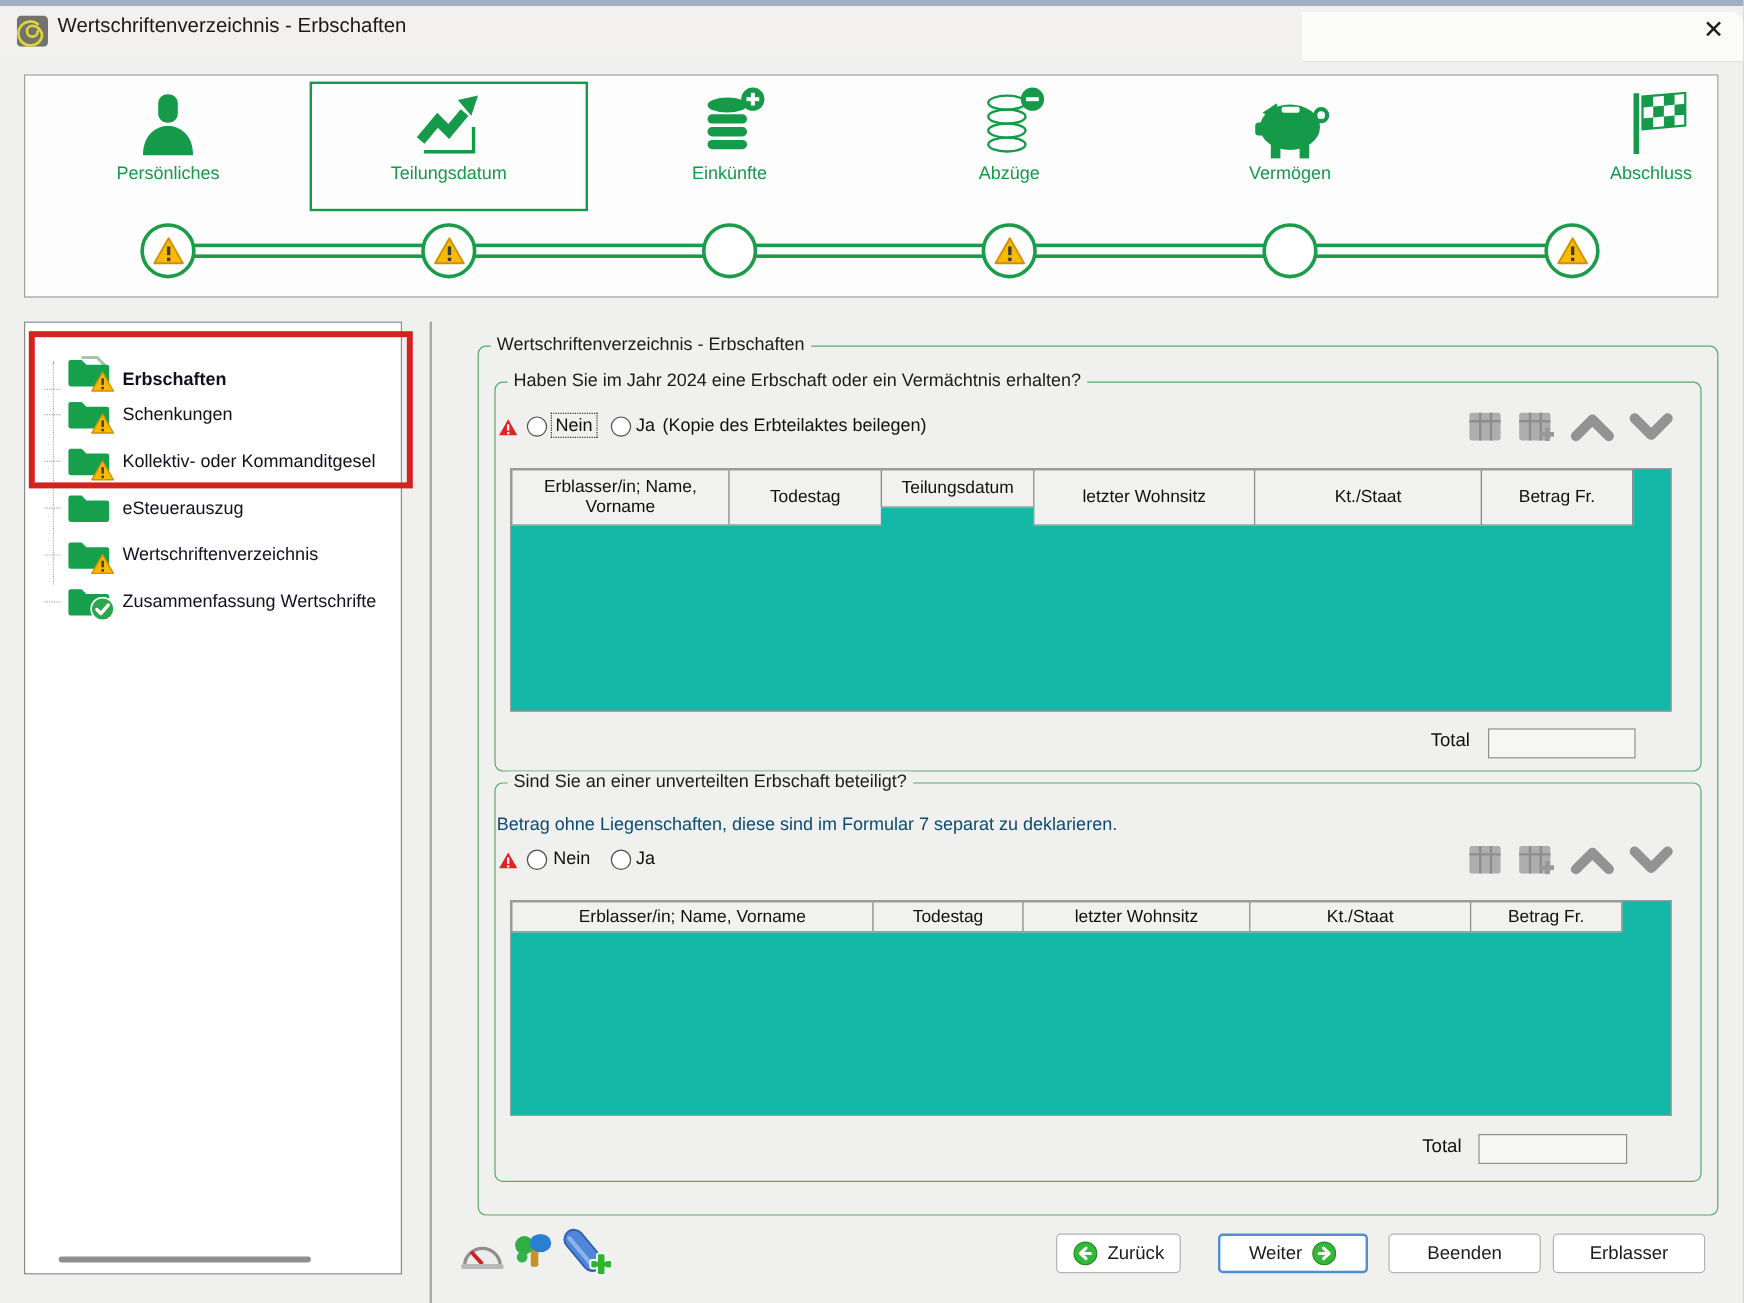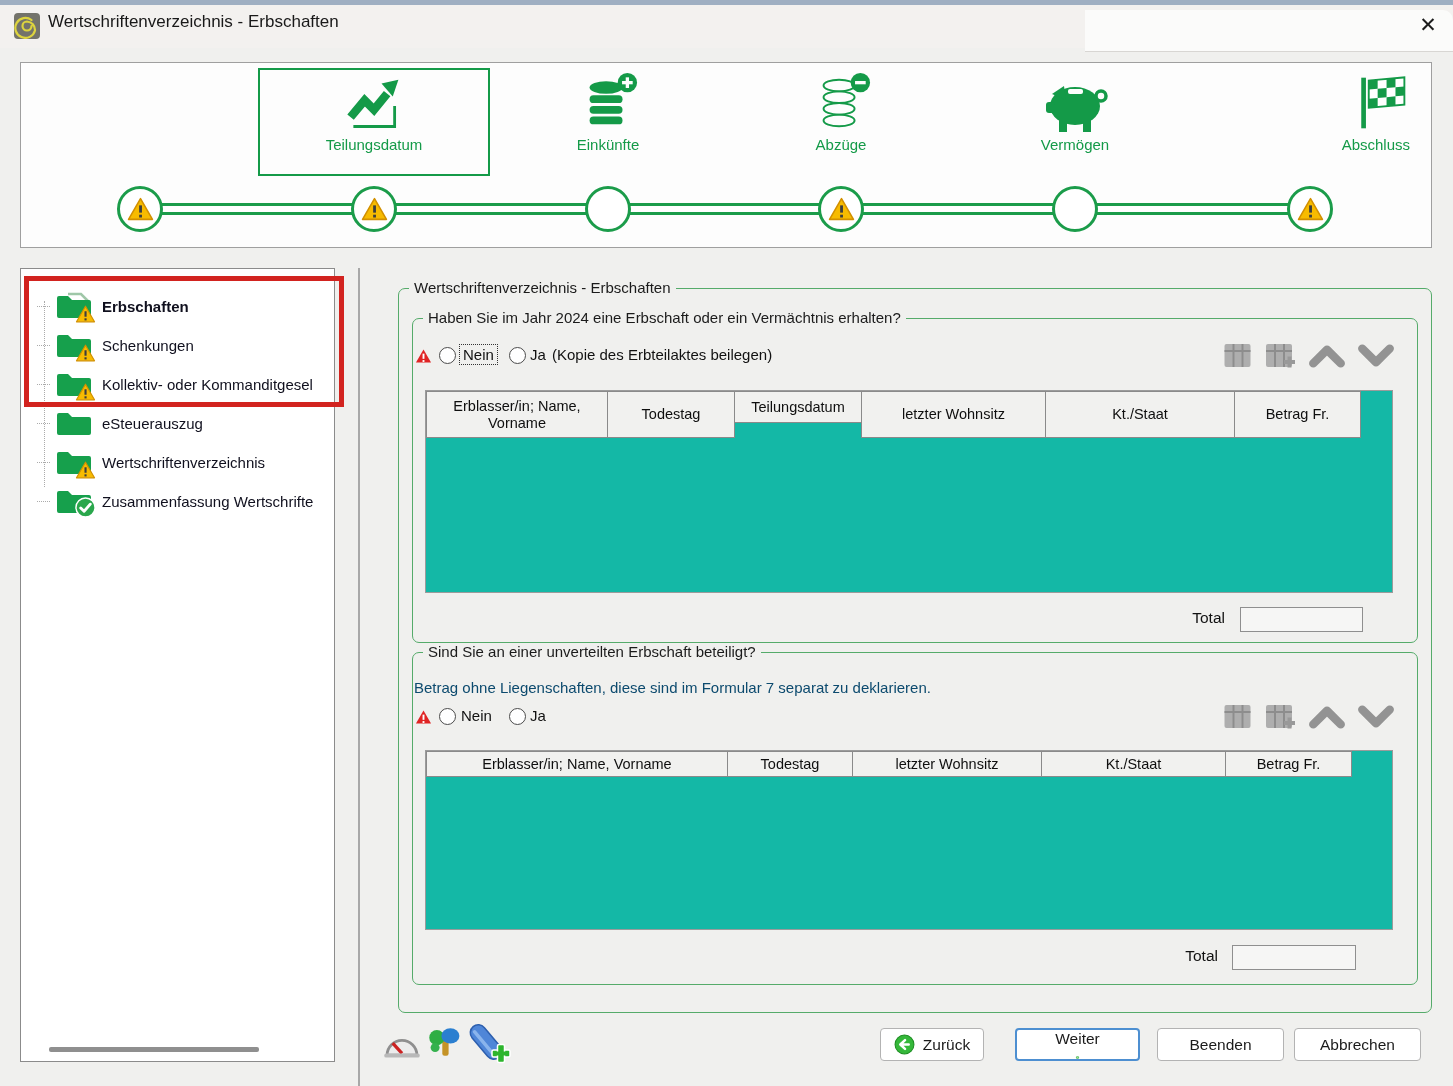--- a/index.html
+++ b/index.html
@@ -80,20 +80,29 @@
   <svg class="app-icon" viewBox="0 0 26 26">
     <rect width="26" height="26" rx="4" fill="#73736b"></rect>
     <path d="M17.5 13 a4.5 4.5 0 1 1 -4.5 -4.5 a8.5 8.5 0 0 1 8 9 a10 10 0 1 1 -3.5 -10.5" fill="none" stroke="#ddd43e" stroke-width="2.2" stroke-linecap="round"></path>
   </svg>
   <div class="win-title">Wertschriftenverzeichnis - Erbschaften</div>
   <div class="close-x">✕</div>
 
   <div class="navpanel"></div>
   <div class="nav-selected"></div>
 
+  <div class="nav-item" style="left:40px;">
+    <div class="ico">
+      <svg width="58" height="60" viewBox="0 0 64 64">
+          <rect x="23" y="4" width="18" height="26" rx="8" fill="currentColor"></rect>
+          <path d="M9 60 C9 40 22 33 32 33 C42 33 55 40 55 60 Z" fill="currentColor"></path>
+        </svg>
+    </div>
+    <div class="nav-label">Persönliches</div>
+  </div>
 
   <div class="nav-item" style="left:274px;">
     <div class="ico">
       <svg width="62" height="60" viewBox="0 0 64 64">
         <path d="M10 56 H54 V34" fill="none" stroke="currentColor" stroke-width="3"></path>
         <path d="M7 46 L22 28 L32 38 L46 21" fill="none" stroke="currentColor" stroke-width="9"></path>
         <path d="M58 6 L40 10 L52 24 Z" fill="currentColor"></path>
       </svg>
     </div>
     <div class="nav-label">Teilungsdatum</div>
@@ -189,21 +198,21 @@
     <svg width="27" height="24" viewBox="0 0 26 23">
         <path d="M13 1.5 L24.5 21.5 H1.5 Z" fill="#f7bb00" stroke="#d29000" stroke-width="1.5" stroke-linejoin="round"></path>
         <rect x="11.7" y="8" width="2.7" height="7" fill="#3d3d3d"></rect>
         <rect x="11.7" y="17" width="2.7" height="2.7" fill="#3d3d3d"></rect>
       </svg>
   </div>
 
   <div class="sidebar">
     <div class="treeline-v"></div>
 
-    <div class="treerow sel" style="top:18px;">
+    <div class="treerow sel" style="top:18px;align-items:flex-end;">
       <span class="stub"></span>
       <span class="fold-wrap">
         <svg class="folder" width="38" height="28" viewBox="0 0 38 28">
             <path d="M13 2 h13 l8 8" fill="none" stroke="#9fc7a8" stroke-width="2.5"></path>
             <path d="M2 6 a2 2 0 0 1 2 -2 h9 l4 4 h17 a2 2 0 0 1 2 2 v14 a2 2 0 0 1 -2 2 H4 a2 2 0 0 1 -2 -2 Z" fill="#16a04c"></path>
           </svg>
         <svg class="fold-badge" width="21" height="18" viewBox="0 0 26 23">
             <path d="M13 1.5 L24.5 21.5 H1.5 Z" fill="#f7bb00" stroke="#d29000" stroke-width="1.5" stroke-linejoin="round"></path>
             <rect x="11.7" y="8" width="2.7" height="7" fill="#3d3d3d"></rect>
             <rect x="11.7" y="17" width="2.7" height="2.7" fill="#3d3d3d"></rect>
@@ -410,27 +419,27 @@
     </g>
   </svg>
 
   <div class="btn" style="left:880px; top:1028px; width:104px;">
     <svg width="21" height="21" viewBox="0 0 20 20">
         <circle cx="10" cy="10" r="9" fill="#35b83a" stroke="#1f8f24"></circle>
         <path d="M14 10 H7 M10.5 5.8 L6 10 L10.5 14.2" stroke="#ffffff" stroke-width="2.4" fill="none" stroke-linecap="round" stroke-linejoin="round"></path>
       </svg>
     <span>Zurück</span>
   </div>
-  <div class="btn primary" style="left:1015px; top:1028px; width:125px;flex-direction:column;">
+  <div class="btn primary" style="left:1015px; top:1028px; width:125px;">
     <span>Weiter</span>
     <svg width="21" height="21" viewBox="0 0 20 20">
         <circle cx="10" cy="10" r="9" fill="#35b83a" stroke="#1f8f24"></circle>
         <path d="M6 10 H13 M9.5 5.8 L14 10 L9.5 14.2" stroke="#ffffff" stroke-width="2.4" fill="none" stroke-linecap="round" stroke-linejoin="round"></path>
       </svg>
   </div>
   <div class="btn" style="left:1157px; top:1028px; width:127px;">
     <span>Beenden</span>
   </div>
   <div class="btn" style="left:1294px; top:1028px; width:127px;">
-    <span>Abbrechen</span>
+    <span>Erblasser</span>
   </div>
 
 </div>
 
 </body></html>

